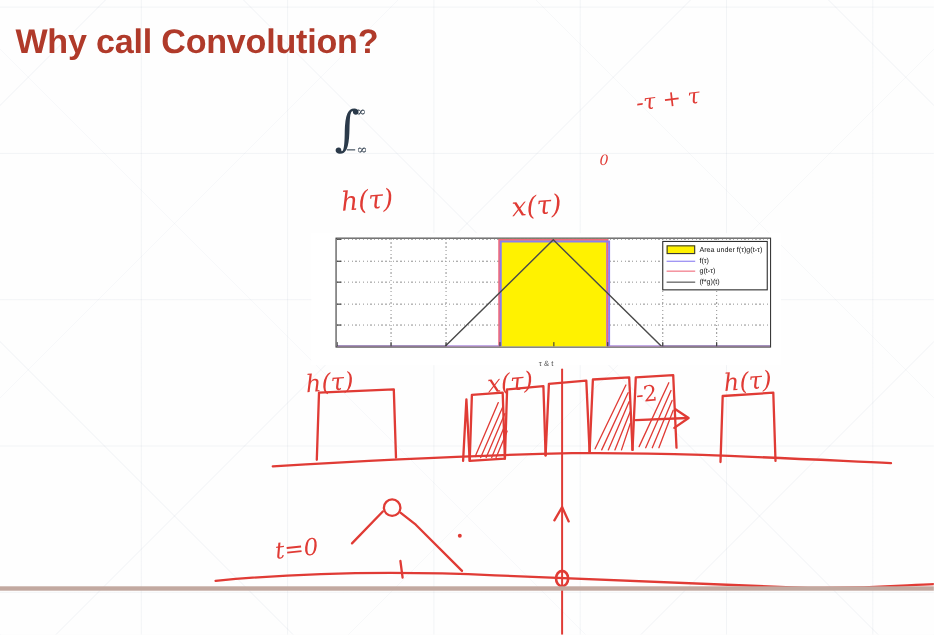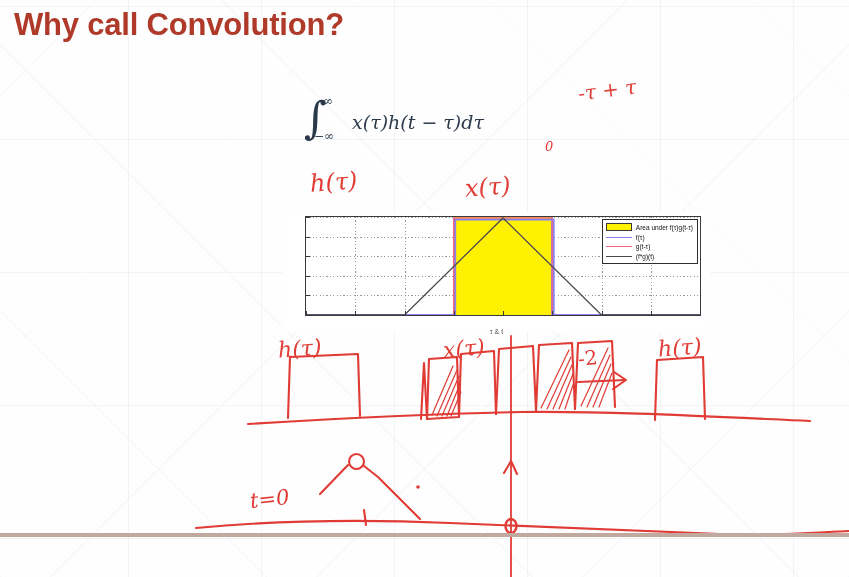--- a/index.html
+++ b/index.html
@@ -20,21 +20,21 @@
       linear-gradient(to bottom, rgba(180,190,205,.16) 1px, transparent 1px),
       repeating-linear-gradient(45deg, rgba(185,195,210,.10) 0 1px, transparent 1px 188px),
       repeating-linear-gradient(-45deg, rgba(185,195,210,.10) 0 1px, transparent 1px 188px);
     background-size: 133px 133px, 133px 133px, auto, auto;
     background-position: -5px 6px, -5px 6px, 0 0, 0 0;
   }
 
   
   #slide-title {
     position: absolute;
-    left: 14px; top: 7px;
+    left: 14px; top: 20px;
     font-size: 31px;
     font-weight: bold;
     color: #b03a2a;
     letter-spacing: -0.2px;
     font-family: "Liberation Sans", sans-serif;
   }
 
   
   #equation-block {
     position: absolute;
@@ -177,21 +177,20 @@
 
 <div id="slide-title">Why call Convolution?</div>
 
 <div id="equation-block">
   <div class="eq">
     <span class="intwrap">
       <span class="intsym">∫</span>
       <span class="lim-top">∞</span>
       <span class="lim-bot">−∞</span>
     </span>
-    <span>x(τ)h(t − τ)dτ</span>
   </div>
 </div>
 
 <div class="ink" style="left:578px; top:78px; font-size:20px; transform:rotate(-7deg);">-τ + τ</div>
 <div class="ink" style="left:545px; top:139px; font-size:13px;">0</div>
 
 <div class="ink" style="left:310px; top:168px; font-size:24px; transform:rotate(-4deg);">h(τ)</div>
 <div class="ink" style="left:465px; top:173px; font-size:24px; transform:rotate(-4deg);">x(τ)</div>
 
 <div id="figure">

